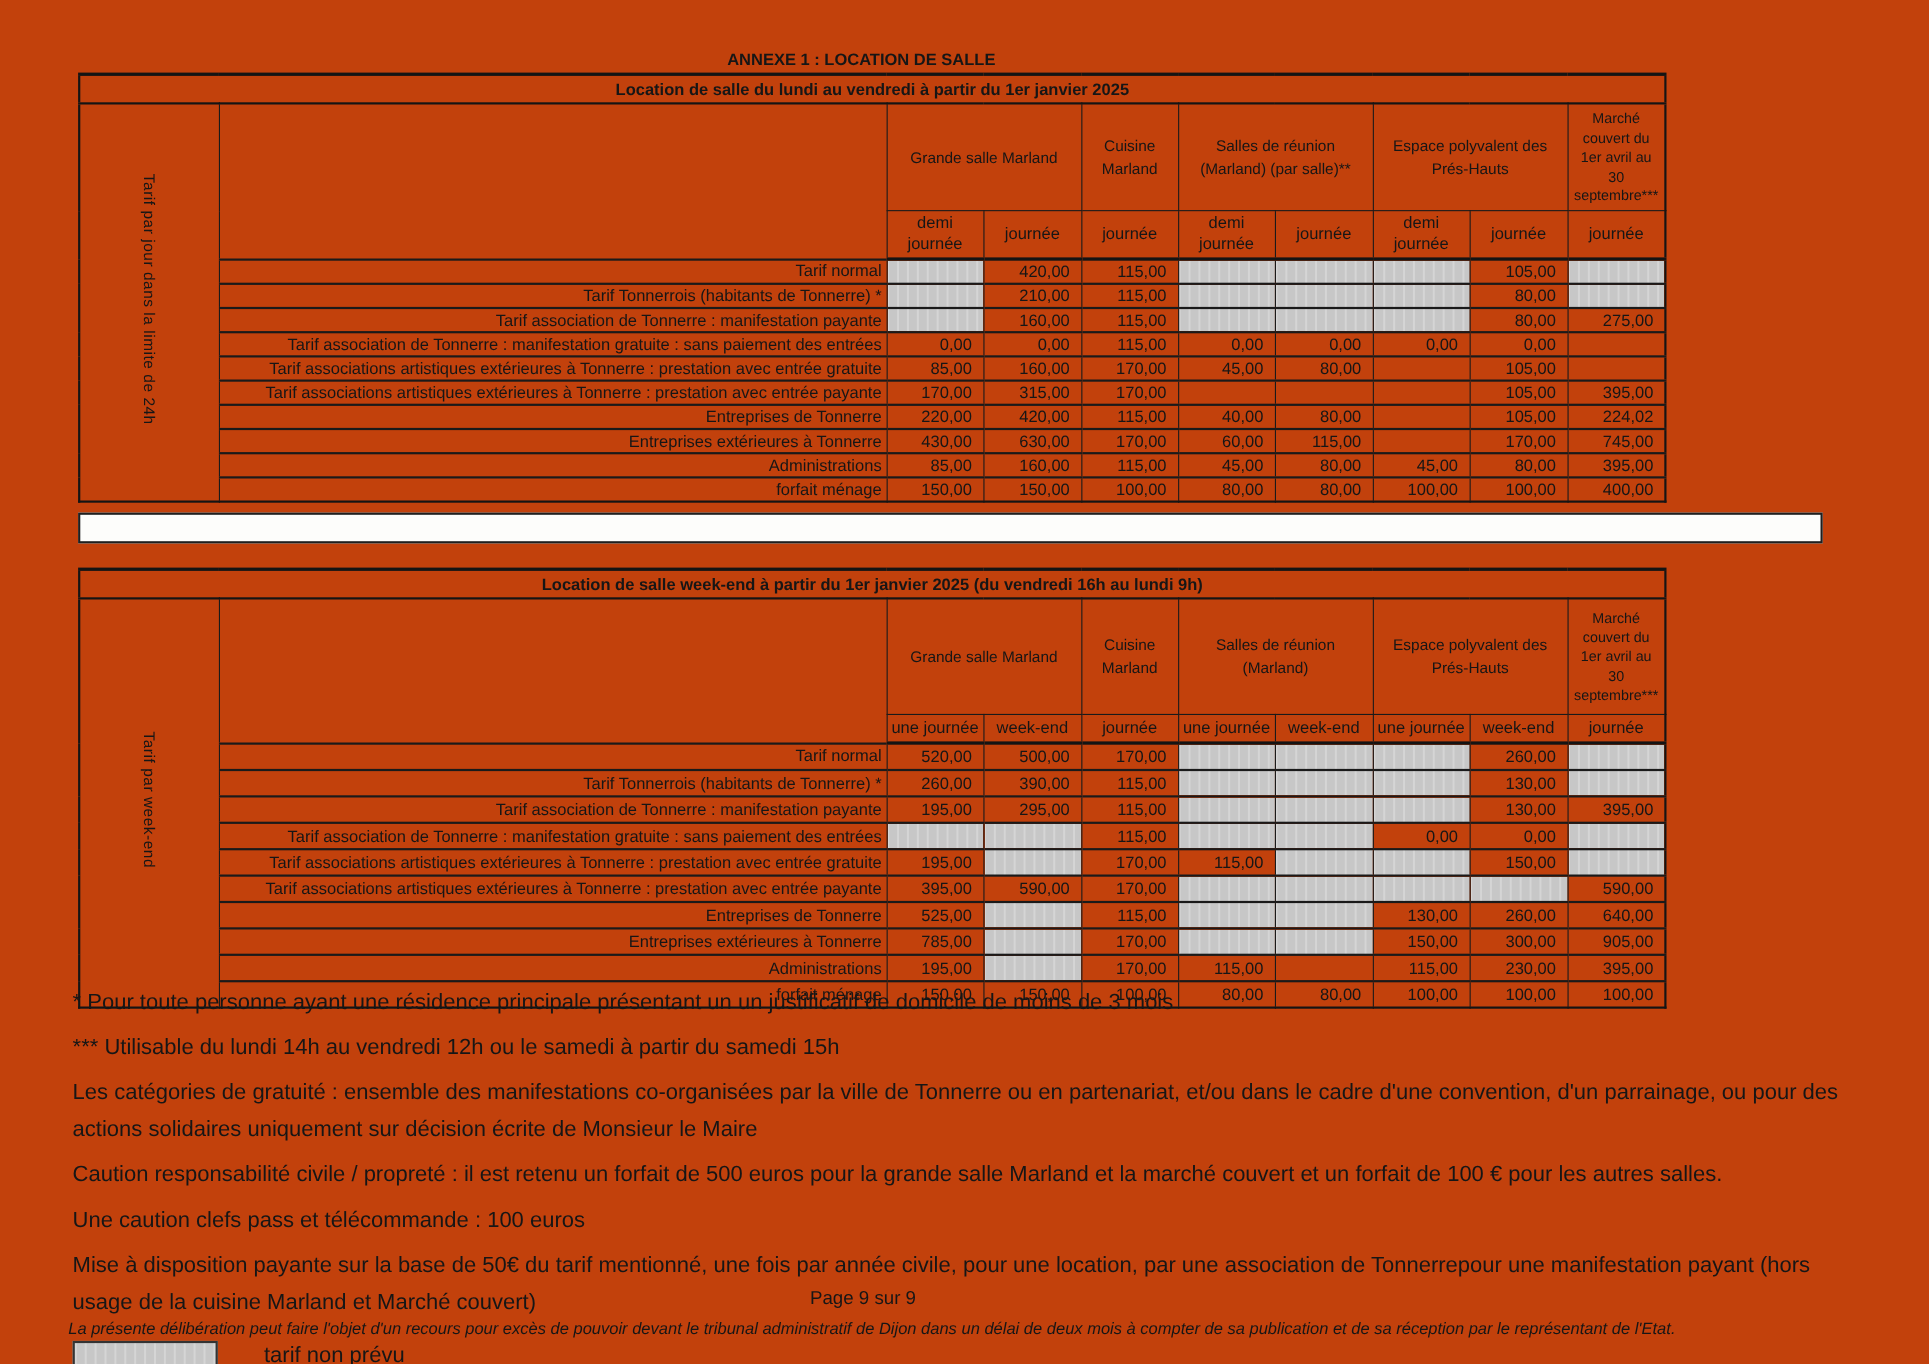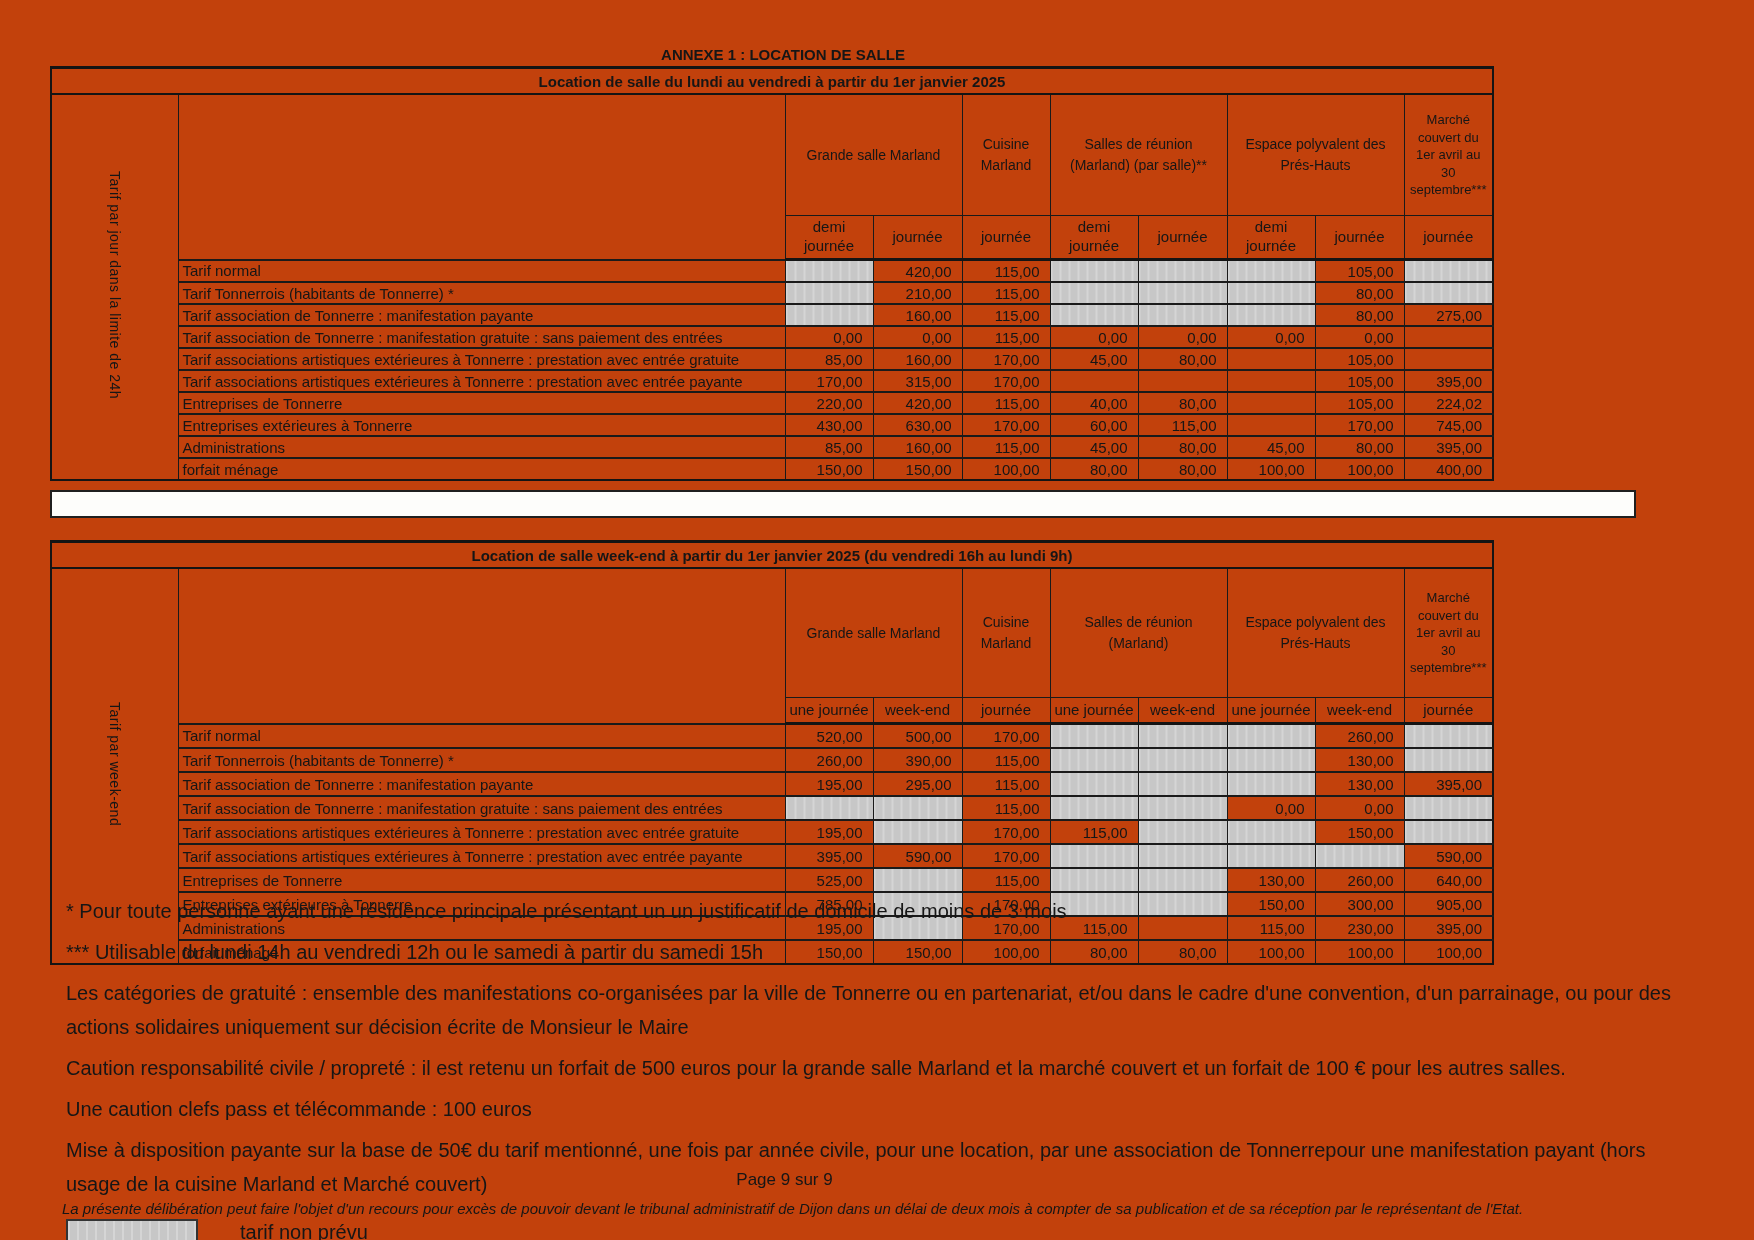--- a/index.html
+++ b/index.html
@@ -2,43 +2,43 @@
 <html><head>
 <meta charset="utf-8">
 <style>
   html,body{margin:0;padding:0;background:#ffffff;}
   .sheet{position:relative;width:1754px;height:1240px;background:#c2410c;
          font-family:"Liberation Sans",sans-serif;color:#161616;overflow:hidden;}
 
   .annexe-title{position:absolute;top:46px;left:62px;width:1442px;text-align:center;
                 font-weight:bold;font-size:15px;}
 
-  .content{position:absolute;left:50px;top:66px;width:1586px;}
+  .content{position:absolute;left:71px;top:66px;width:1586px;}
 
   table.price-table{border-collapse:collapse;table-layout:fixed;width:1442px;
                     border:2px solid #141414;border-top:3px solid #141414;}
   table.price-table td{border:1px solid #1a1a1a;overflow:hidden;vertical-align:middle;}
 
   .tbl-title{height:22px;text-align:center;font-weight:bold;font-size:15px;
              border-bottom:2px solid #141414 !important;}
 
   .t1 .group-row td{height:92px;}
   .t2 .group-row td{height:100px;}
   .group{text-align:center;font-size:14px;padding:2px 6px;line-height:1.5;}
-  .group.marche{font-size:13px;line-height:1.35;padding:14px 3px;}
+  .group.marche{font-size:13px;line-height:1.35;padding:2px 3px;}
 
   .t1 .sub-row td{height:40px;}
   .t2 .sub-row td{height:22px;}
   .sub{text-align:center;font-size:15px;line-height:1.25;border-bottom:3px solid #141414 !important;}
 
   .t1 tr.data td{height:20px;}
   .t2 tr.data td{height:22px;}
   tr.data td{border-top-width:2px;}
 
-  .rowlabel{font-size:15px;text-align:left;padding:0 4px;white-space:nowrap;}
+  .rowlabel{font-size:15px;text-align:right;padding:0 4px;white-space:nowrap;}
   .num{font-size:15px;text-align:right;padding:0 10px 0 0;}
   .gray{background:#c7c7c7;
         background-image:linear-gradient(90deg, rgba(255,255,255,.25) 0 2px, rgba(0,0,0,0) 2px 7px);
         background-size:9px 9px;}
 
   .side{border-right:1px solid #1a1a1a;text-align:center;}
   .vert{writing-mode:vertical-rl;font-size:14px;letter-spacing:.5px;display:inline-block;}
 
   .corner{border-bottom:1px solid #1a1a1a;}
 

